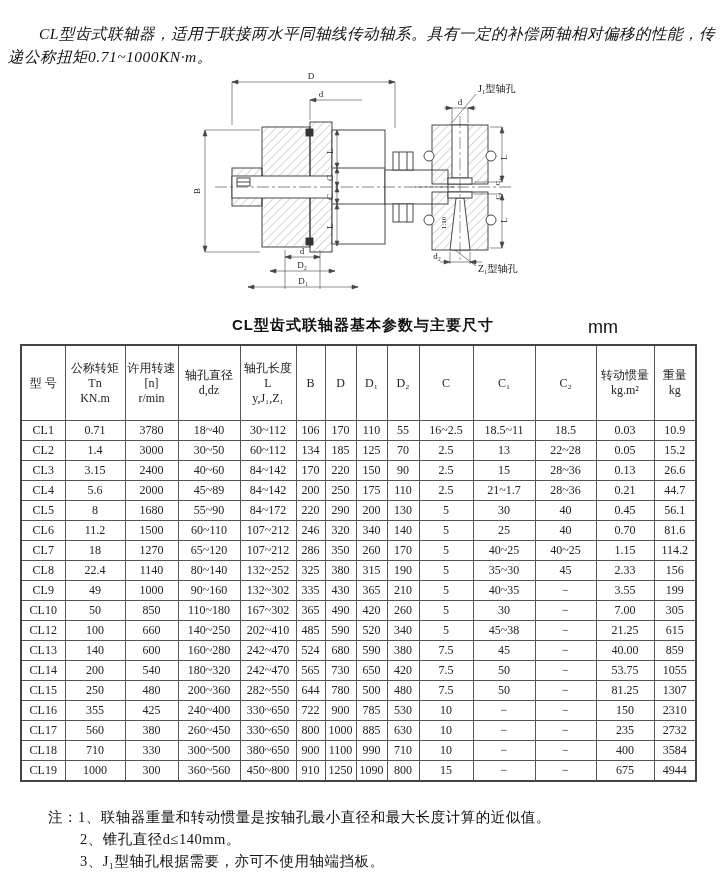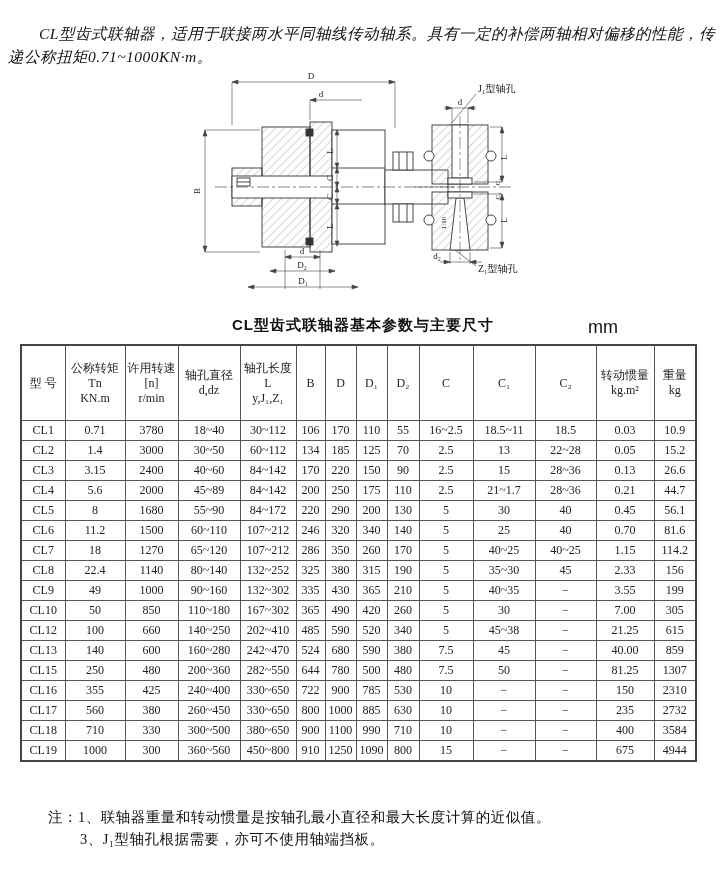--- a/index.html
+++ b/index.html
@@ -428,20 +428,36 @@
           <td>680</td>
           <td>590</td>
           <td>380</td>
           <td>7.5</td>
           <td>45</td>
           <td>−</td>
           <td>40.00</td>
           <td>859</td>
         </tr>
         <tr>
+          <td>CL14</td>
+          <td>200</td>
+          <td>540</td>
+          <td>180~320</td>
+          <td>242~470</td>
+          <td>565</td>
+          <td>730</td>
+          <td>650</td>
+          <td>420</td>
+          <td>7.5</td>
+          <td>50</td>
+          <td>−</td>
+          <td>53.75</td>
+          <td>1055</td>
+        </tr>
+        <tr>
           <td>CL15</td>
           <td>250</td>
           <td>480</td>
           <td>200~360</td>
           <td>282~550</td>
           <td>644</td>
           <td>780</td>
           <td>500</td>
           <td>480</td>
           <td>7.5</td>
@@ -513,14 +529,15 @@
           <td>−</td>
           <td>675</td>
           <td>4944</td>
         </tr>
       </tbody>
   </table>
 </div>
 
 <div class="notes">
     <div class="note">注：1、联轴器重量和转动惯量是按轴孔最小直径和最大长度计算的近似值。</div>
+    <div class="note indent">2、锥孔直径d≤140mm。</div>
     <div class="note indent">3、J₁型轴孔根据需要，亦可不使用轴端挡板。</div>
   </div>
 
 </body></html>

